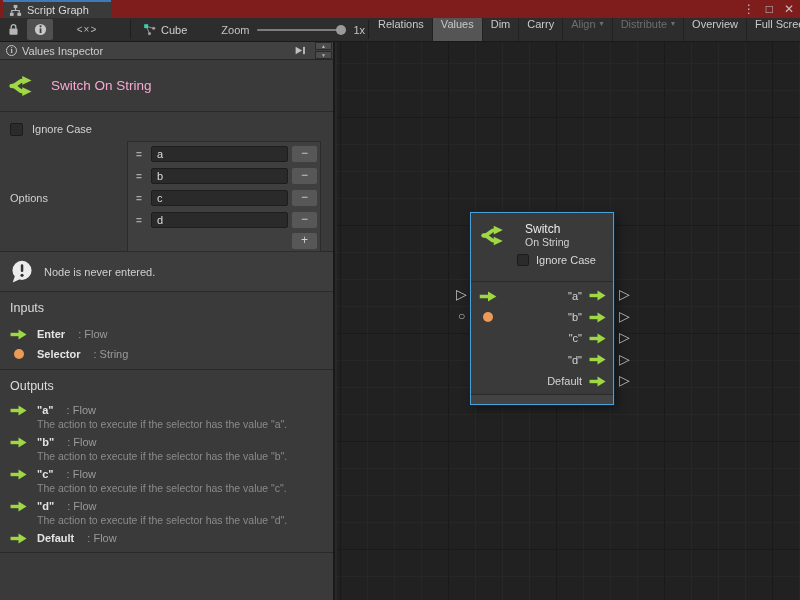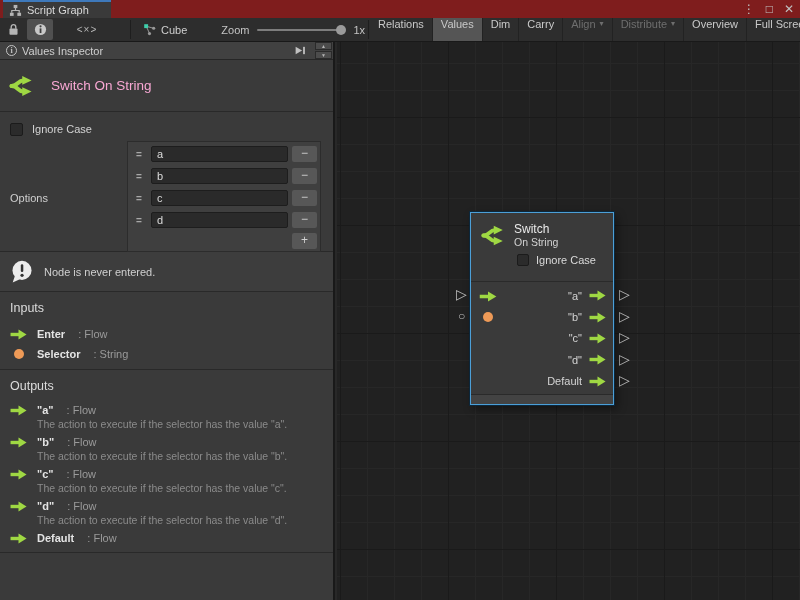--- a/index.html
+++ b/index.html
@@ -95,21 +95,21 @@
       linear-gradient(to bottom, #1a1a1a 1px, transparent 1px),
       linear-gradient(to right, #272727 1px, transparent 1px),
       linear-gradient(to bottom, #272727 1px, transparent 1px);
     background-size:108px 108px, 108px 108px, 27px 27px, 27px 27px;
     background-position:3px 75px, 3px 75px, 3px 21px, 3px 21px; }
 
   .node { position:absolute; left:133px; top:170px; width:144px; height:193px; background:#3a3a3a;
     border:1px solid #4c9fd7; box-shadow:0 0 0 1px rgba(10,40,62,.9), 3px 4px 9px rgba(0,0,0,.45);
     display:flex; flex-direction:column; }
   .node-head { flex:none; height:68px; padding:9px 8px 0 9px; }
-  .nh-top { display:flex; align-items:center; gap:7px; }
+  .nh-top { display:flex; align-items:center; gap:18px; }
   .node-title { font-size:12px; color:#eaeaea; line-height:14px; }
   .node-sub { font-size:10.5px; color:#d2d2d2; line-height:13px; }
   .node-chk-row { display:flex; align-items:center; gap:7px; margin:5px 0 0 37px; color:#dadada; }
   .checkbox.sm { width:12px; height:12px; }
   .node-body { flex:1; border-top:1px solid #2a2a2a; padding:3px 7px 0 0; }
   .nrow { height:21.4px; display:flex; align-items:center; justify-content:flex-end;
     gap:7px; color:#d4d4d4; }
   .node-foot { flex:none; height:10px; background:#434343; border-top:1px solid #2a2a2a; }
   .in-flow { position:absolute; left:8px; top:78px; }
   .in-val  { position:absolute; left:12px; top:99px; }

